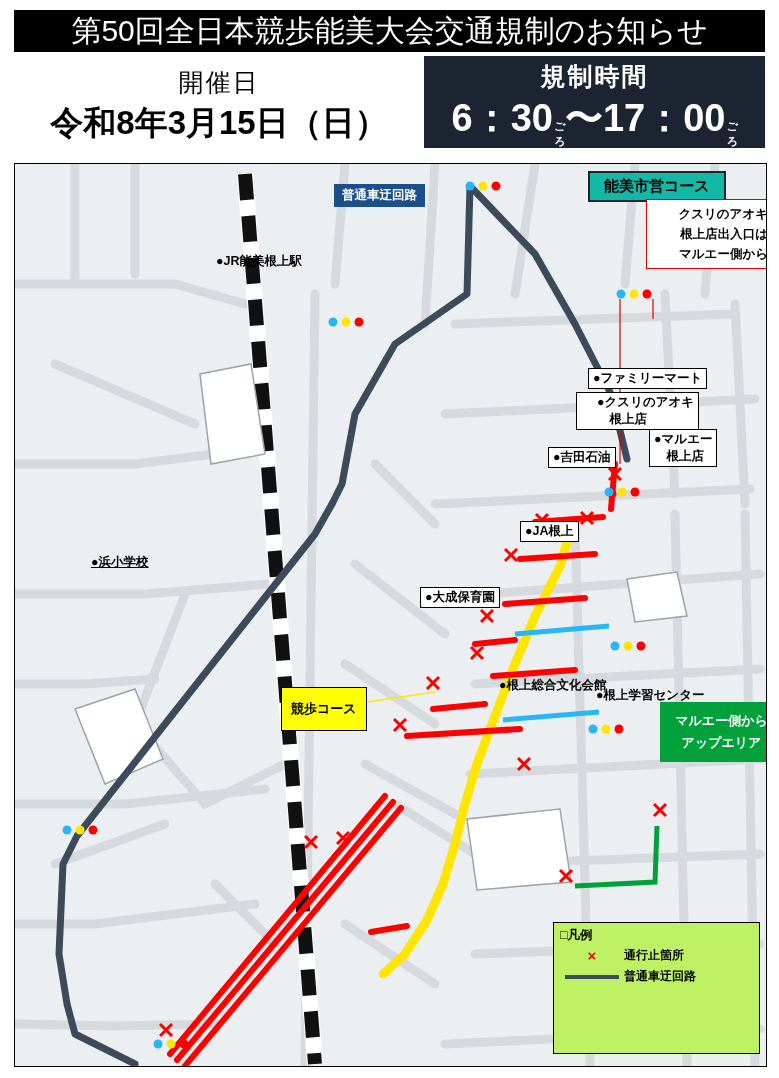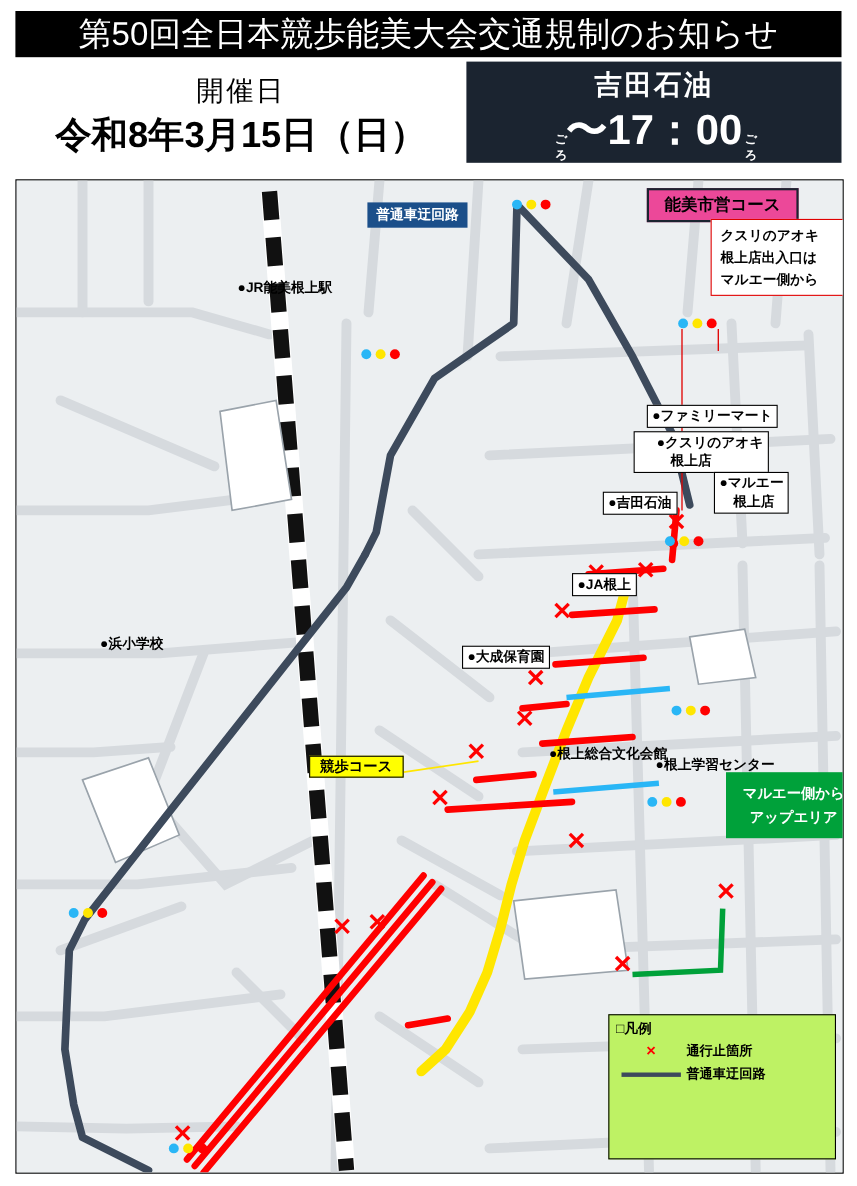--- a/index.html
+++ b/index.html
@@ -19,24 +19,24 @@
   .info-right .val{font-size:38px;font-weight:bold;margin-top:0px;display:flex;align-items:flex-end;}
   .ruby{font-size:11px;line-height:11px;display:inline-block;margin-left:1px;margin-bottom:4px;writing-mode:vertical-rl;}
 
   
   .map{position:absolute;left:14px;top:163px;width:751px;height:902px;border:1px solid #000;background:#eceff1;overflow:hidden;}
   .map svg{position:absolute;left:0;top:0;}
 
   
   .lbl-box{position:absolute;font-size:12px;font-weight:bold;white-space:nowrap;}
   .lbl-blue{background:#1b4f8a;color:#fff;padding:3px 8px;font-size:12.5px;}
-  .lbl-yellow{background:#ffff00;border:1px solid #000;padding:0 9px;font-size:13px;}
+  .lbl-yellow{background:#ffff00;border:1px solid #000;padding:12px 9px;font-size:13px;}
   .lbl-plain{color:#000;}
-  .lbl-course-head{position:absolute;background:#ec4899;border:2px solid #1b2430;color:#000;font-weight:bold;font-size:15px;padding:4px 14px;text-align:center;}
-  .lbl-redbox{position:absolute;background:#fff;border:1.5px solid #e00000;color:#000;font-size:12.5px;font-weight:bold;line-height:20px;padding:4px 8px;}
+  .lbl-course-head{position:absolute;background:#14b8a6;border:2px solid #1b2430;color:#000;font-weight:bold;font-size:15px;padding:4px 14px;text-align:center;}
+  .lbl-redbox{position:absolute;background:#fff;border:1.5px solid #e00000;color:#000;font-size:12.5px;font-weight:bold;line-height:20px;padding:4px 8px;text-align:right;}
   .lbl-green{position:absolute;background:#00a13a;color:#fff;font-weight:bold;font-size:13px;line-height:22px;text-align:center;padding:8px 10px;}
   .poi{position:absolute;font-size:12.5px;font-weight:bold;white-space:nowrap;}
   .poi.box{background:#fff;border:1px solid #000;padding:1px 4px;}
 
   
   .legend{position:absolute;left:538px;top:758px;width:205px;height:130px;background:#bef264;border:1px solid #000;}
   .legend .ltitle{font-size:12.5px;font-weight:bold;margin:4px 0 2px 6px;}
   .legend .row{display:flex;align-items:center;margin:0 0 2px 6px;height:19px;}
   .legend .key{width:64px;display:flex;align-items:center;justify-content:center;}
   .legend .txt{font-size:12px;font-weight:bold;line-height:15px;}
@@ -51,22 +51,23 @@
 <div class="title-bar">
   <span>第50回全日本競歩能美大会交通規制のお知らせ</span>
 </div>
 
 <div class="info-row">
   <div class="info-left">
     <div class="lbl">開催日</div>
     <div class="val">令和8年3月15日（日）</div>
   </div>
   <div class="info-right">
-    <div class="lbl">吉田石油</div>
+    <div class="lbl">規制時間</div>
     <div class="val">
+      <span>6：30</span>
       <span class="ruby">ごろ</span>
       <span>〜</span>
       <span>17：00</span>
       <span class="ruby">ごろ</span>
     </div>
   </div>
 </div>
 
 <div class="map">
 
@@ -329,21 +330,21 @@
     <div>●クスリのアオキ</div>
     <div>　根上店</div>
   </div>
   <div class="poi box" style="left:634px;top:265px;">
     <div>●マルエー</div>
     <div>　根上店</div>
   </div>
   <div class="poi box" style="left:533px;top:283px;">●吉田石油</div>
   <div class="poi box" style="left:505px;top:357px;">●JA根上</div>
   <div class="poi box" style="left:405px;top:423px;">●大成保育園</div>
-  <div class="poi lbl-plain" style="left:76px;top:413px;">●浜小学校</div>
+  <div class="poi lbl-plain" style="left:76px;top:390px;text-decoration:underline;">●浜小学校</div>
   <div class="poi lbl-plain" style="left:484px;top:513px;">●根上総合文化会館</div>
   <div class="poi lbl-plain" style="left:581px;top:523px;">●根上学習センター</div>
 
   <div class="legend">
     <div class="ltitle">□凡例</div>
     <div class="row">
       <div class="key">
           <div class="k-x">×</div>
         </div>
       <div class="txt">通行止箇所</div>

